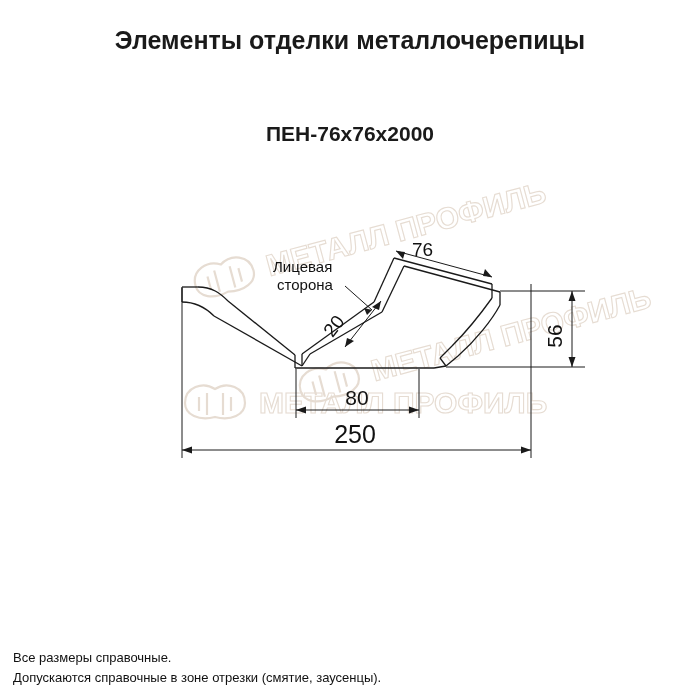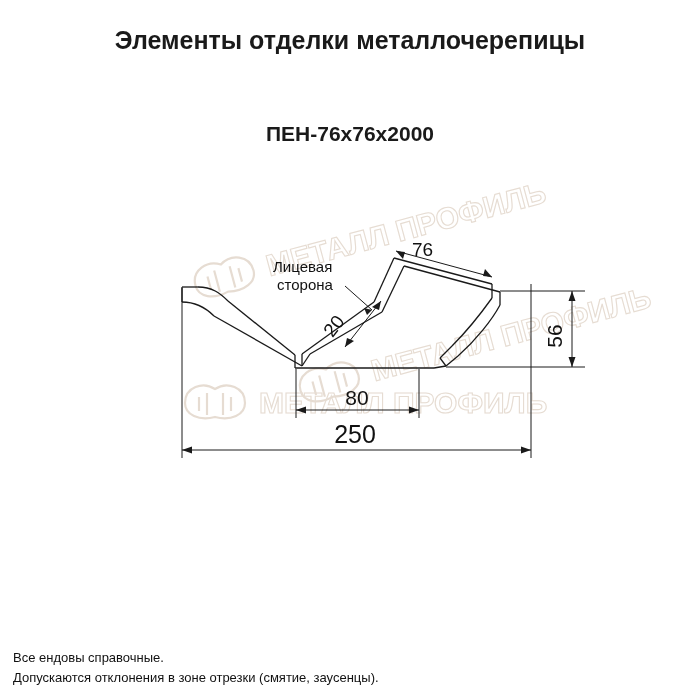--- a/index.html
+++ b/index.html
@@ -192,17 +192,17 @@
         <path d="M182,300 L531,300"></path>
         <path d="M182,300 l10,-3.5 l0,7 z" fill="#1a1a1a" stroke="none"></path>
         <path d="M531,300 l-10,-3.5 l0,7 z" fill="#1a1a1a" stroke="none"></path>
         <text class="dim-text" x="355" y="293" font-size="25" stroke="none" text-anchor="middle">250</text>
       </g>
 
     </svg>
   </div>
 
   <div class="footer">
-    <div>Все ендовы справочные.</div>
-    <div>Допускаются отклонения в зоне отрезки (смятие, заусенцы).</div>
+    <div>Все размеры справочные.</div>
+    <div>Допускаются справочные в зоне отрезки (смятие, заусенцы).</div>
   </div>
 
 </div>
 
 </body></html>

